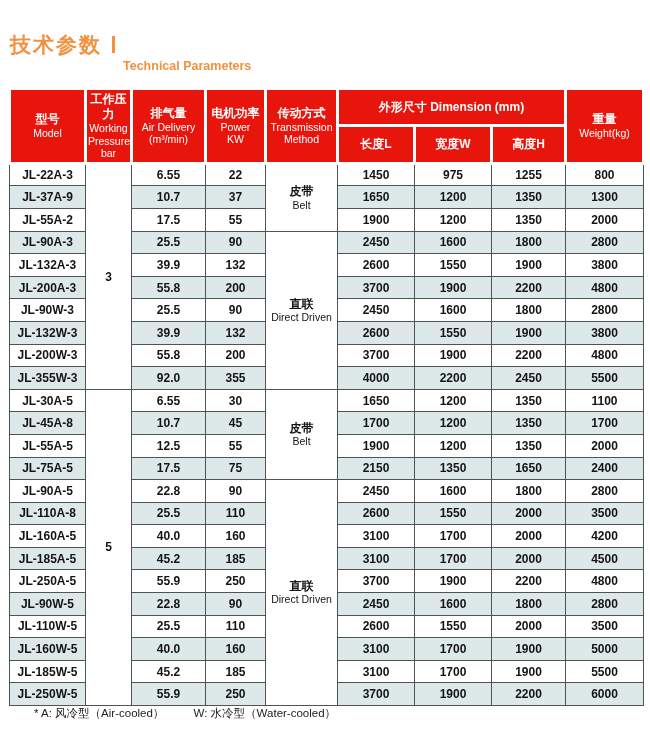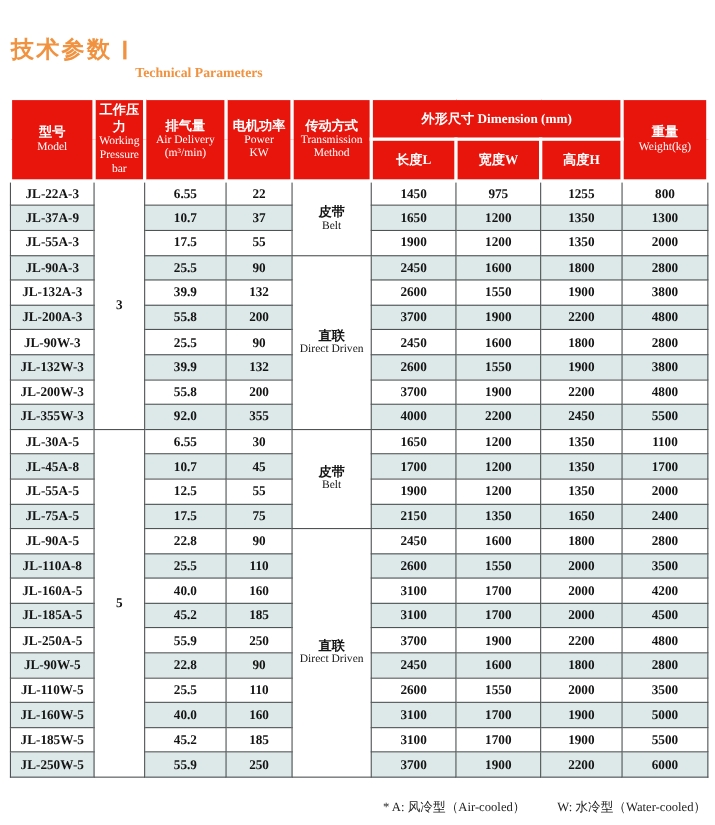--- a/index.html
+++ b/index.html
@@ -1,18 +1,18 @@
 <!DOCTYPE html>
 <html><head>
 <meta charset="utf-8">
 <style>
   * { margin:0; padding:0; box-sizing:border-box; }
   html,body { width:650px; height:750px; background:#ffffff;
     font-family:"Liberation Sans","DejaVu Sans",sans-serif; }
-  .page { width:650px; height:750px; padding:14px 8px 0 8px;font-family:Liberation Serif, serif; }
+  .page { width:650px; height:750px; padding:14px 8px 0 8px; }
 
   
   .title-row { display:flex; align-items:center; margin:2px 0 14px 2px; }
   .title-zh { color:#f0923f; font-size:21px; font-weight:700; letter-spacing:2px; }
   .title-bar { width:3px; height:17px; background:#f0923f; margin:0 8px 0 10px; }
   .title-en { color:#f0923f; font-size:12.5px; font-weight:600; padding-top:3px;margin-top:40px; }
 
   
   table { border-collapse:collapse; table-layout:fixed; width:634px; }
   thead th { background:#e8150d; color:#ffffff; border:3px solid #ffffff;
@@ -21,21 +21,21 @@
   thead .th-en { display:block; font-size:10.5px; font-weight:400; line-height:1.2; }
   tbody td { border:1.5px solid #4e5354; text-align:center; vertical-align:middle;
     height:22.6px; font-size:12px; font-weight:700; color:#141414; background:#ffffff; }
   tbody tr.alt td { background:#dde8e8; }
   tbody td.merged { background:#ffffff !important; }
   tbody td.merged .zh { display:block; font-size:12px; font-weight:700; line-height:1.2; }
   tbody td.merged .en { display:block; font-size:10.5px; font-weight:400; line-height:1.2; }
   tbody td.pressure { background:#ffffff !important; font-weight:700; }
 
   
-  .footnote { width:634px; text-align:right; margin-top:19px; font-size:11.5px;
+  .footnote { width:634px; margin-top:0; font-size:11.5px;
     color:#222222; }
   .footnote span { margin-left:26px; }
 </style>
 </head>
 <body>
 
 <div class="page">
 
   <div class="title-row">
     <span class="title-zh">技术参数</span>
@@ -120,21 +120,21 @@
         <tr class="alt">
           <td>JL-37A-9</td>
           <td>10.7</td>
           <td>37</td>
           <td>1650</td>
           <td>1200</td>
           <td>1350</td>
           <td>1300</td>
         </tr>
         <tr>
-          <td>JL-55A-3</td>
+          <td>JL-55A-2</td>
           <td>17.5</td>
           <td>55</td>
           <td>1900</td>
           <td>1200</td>
           <td>1350</td>
           <td>2000</td>
         </tr>
         <tr class="alt">
           <td>JL-90A-3</td>
           <td>25.5</td>

